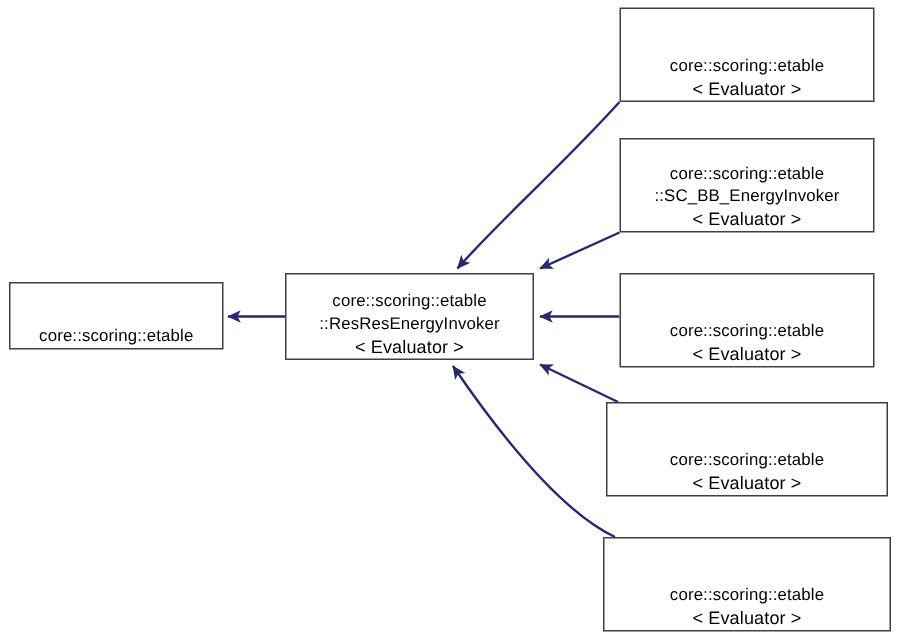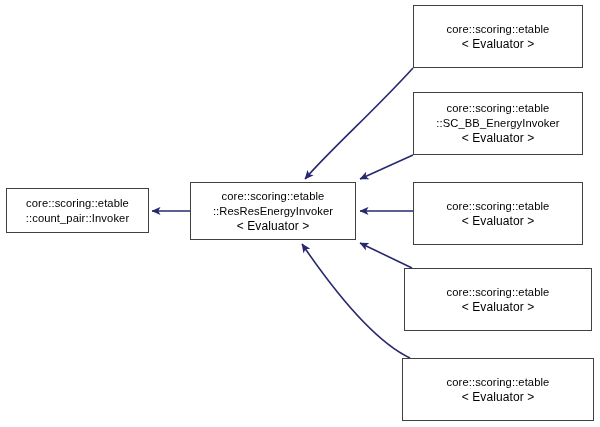--- a/index.html
+++ b/index.html
@@ -23,21 +23,21 @@
     height: 427px;
   }
   .node {
     position: absolute;
     box-sizing: border-box;
     background: #ffffff;
     border: 1px solid #404040;
     display: flex;
     flex-direction: column;
     align-items: center;
-    justify-content: center;
+    justify-content: flex-end;
     z-index: 5;
   }
   .node .ln {
     display: block;
     color: #000000;
     font-size: 11.2px;
     line-height: 15px;
     white-space: nowrap;
     text-align: center;
     letter-spacing: 0.1px;
@@ -86,21 +86,20 @@
       <line x1="412" y1="268" x2="360" y2="243" stroke="#27286e" stroke-width="1.6" marker-end="url(#arrowhead)"></line>
     </g>
 
     <g>
       <path d="M 410 358 C 372 340, 330 285, 302 244" fill="none" stroke="#27286e" stroke-width="1.6" marker-end="url(#arrowhead)"></path>
     </g>
   </svg>
 
   <div class="node" id="n-base">
     <span class="ln">core::scoring::etable</span>
-    <span class="ln">::count_pair::Invoker</span>
   </div>
 
   <div class="node" id="n-center">
     <span class="ln">core::scoring::etable</span>
     <span class="ln">::ResResEnergyInvoker</span>
     <span class="ln tmpl">&lt; Evaluator &gt;</span>
   </div>
 
   <div class="node" id="n-bbbb">
     <span class="ln">core::scoring::etable</span>

